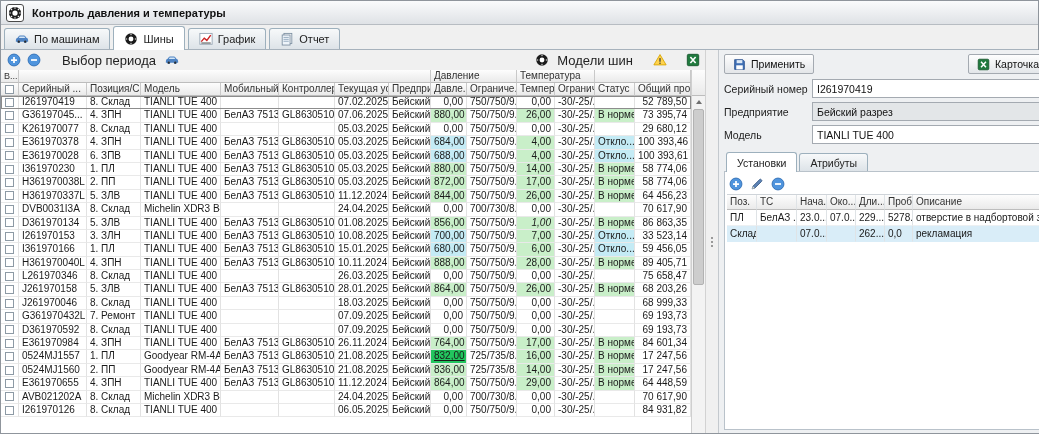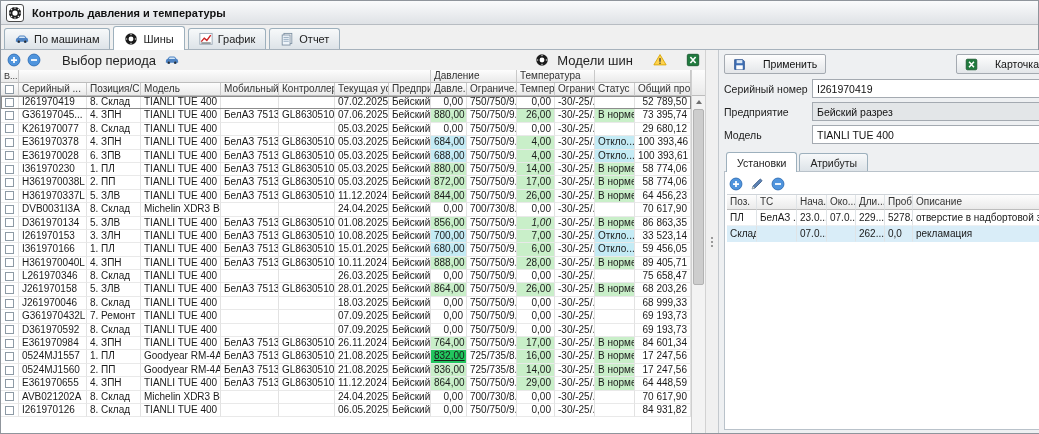--- a/index.html
+++ b/index.html
@@ -68,21 +68,21 @@
   .vs-thumb { position:absolute; top:13px; left:1px; right:1px; height:176px; background:#cdcdcd; border:1px solid #b2b2b2; border-radius:2px; }
 
   
   .splitter { width:14px; flex:0 0 14px; background:#f0f0f0; border-left:1px solid #d2d2d2; border-right:1px solid #c4c9ce;
     display:flex; flex-direction:column; align-items:center; justify-content:center; gap:2px; }
   .splitter b { width:2px; height:2px; border-radius:50%; background:#7d7d7d; }
 
   
   .right-pane { flex:1; background:#eef0f2; display:flex; flex-direction:column; padding:3px 6px 3px 5px; min-height:0; }
   .panel-toolbar { height:22px; flex:0 0 22px; display:flex; align-items:center; justify-content:space-between; }
-  .btn { display:flex; align-items:center; gap:17px; height:20px; padding:0 8px; font-size:10.5px; color:#111;
+  .btn { display:flex; align-items:center; gap:5px; height:20px; padding:0 8px; font-size:10.5px; color:#111;
     background:linear-gradient(#fefefe,#e3e6e9); border:1px solid #a4aab1; border-radius:2px; cursor:default;text-align:center; }
   .btn svg { width:13px; height:13px; }
   .fields { display:flex; flex-direction:column; gap:4px; margin-top:4px; }
   .field { display:flex; align-items:center; height:19px; }
   .field label { width:88px; flex:0 0 88px; font-size:10.5px; color:#222; }
   .field input { flex:1; height:19px; border:1px solid #a4aab1; background:#fff; font-family:inherit; font-size:10.5px; padding:0 4px; color:#111; }
   .field input.readonly { background:#e3e6e8; }
   .panel-tabs { margin-top:7px; height:20px; flex:0 0 20px; display:flex; align-items:flex-end; gap:2px; padding:0 2px; }
   .ptab { height:18px; display:flex; align-items:center; padding:0 10px; font-size:10.5px; color:#222;
     background:linear-gradient(#f7f9fa,#dde3e8); border:1px solid #9db0bd; border-bottom:none; border-radius:3px 3px 0 0; }

